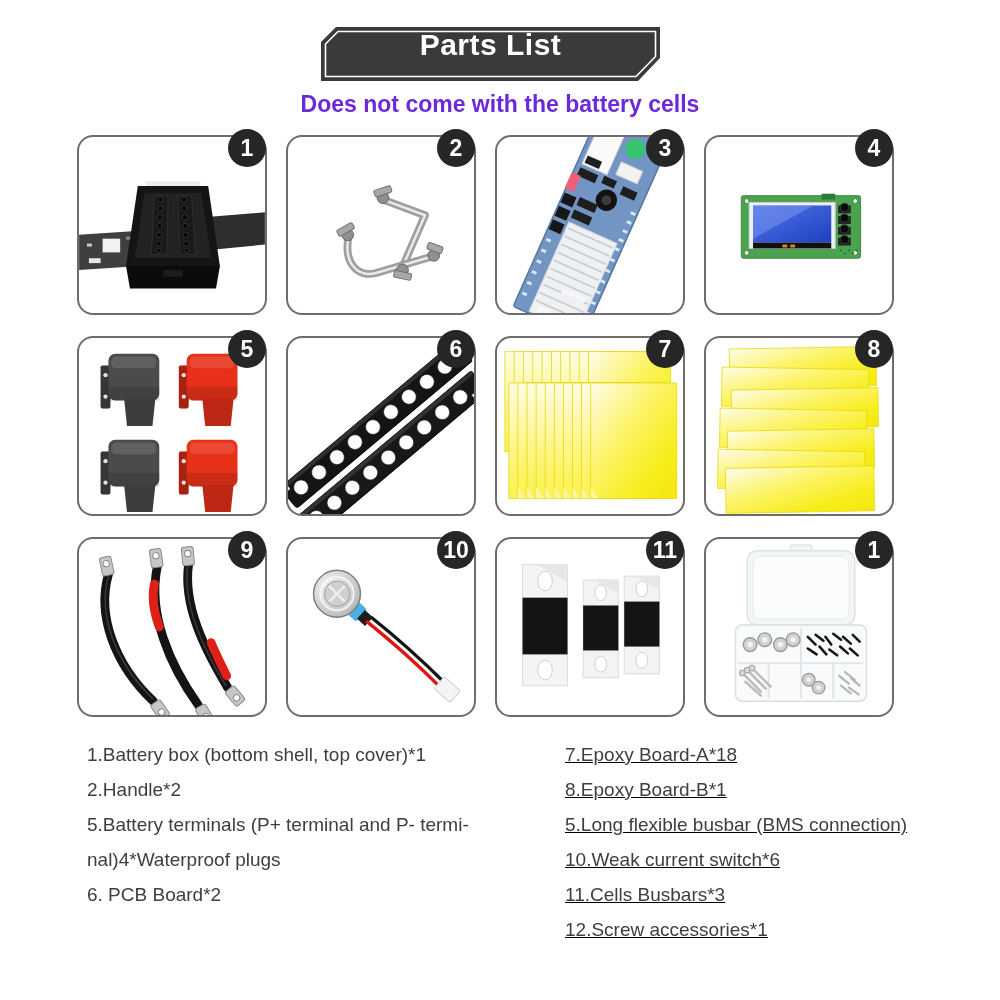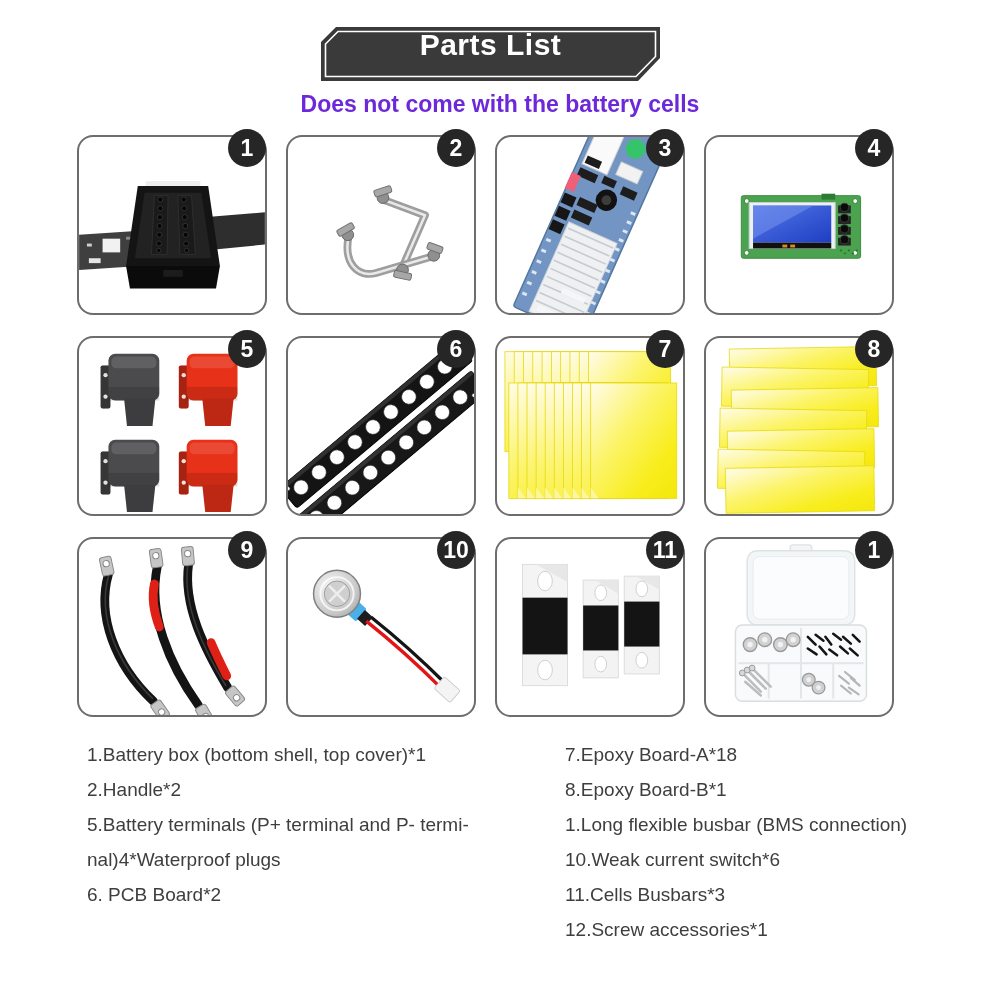--- a/index.html
+++ b/index.html
@@ -21,21 +21,21 @@
   .card-frame{position:absolute;inset:0;border:2px solid #6d6d6d;border-radius:16px;
     background:#ffffff;box-sizing:border-box;overflow:hidden;}
   .card-frame svg{display:block;width:100%;height:100%;}
   .badge{position:absolute;top:-6px;right:1px;width:38px;height:38px;border-radius:50%;
     background:#262626;color:#ffffff;display:flex;align-items:center;justify-content:center;
     font-size:23px;font-weight:700;z-index:3;}
 
   
   .list-col{position:absolute;top:737px;}
   .list-left{left:87px;width:480px;}
-  .list-right{left:565px;width:430px;}
+  .list-right{left:565px;width:430px;text-decoration:underline;}
   .list-line{height:35px;line-height:35px;font-size:19px;color:#3e3e3e;white-space:nowrap;}
 </style>
 </head>
 <body>
 
 <div id="page">
 
   <div class="banner">
     <svg viewBox="0 0 339 54">
       <polygon points="15,0 339,0 339,31 317,54 0,54 0,15" fill="#3a3a3a"></polygon>
@@ -515,19 +515,19 @@
   <div class="list-col list-left">
     <div class="list-line">1.Battery box (bottom shell, top cover)*1</div>
     <div class="list-line">2.Handle*2</div>
     <div class="list-line">5.Battery terminals (P+ terminal and P- termi-</div>
     <div class="list-line">nal)4*Waterproof plugs</div>
     <div class="list-line">6. PCB Board*2</div>
   </div>
   <div class="list-col list-right">
     <div class="list-line">7.Epoxy Board-A*18</div>
     <div class="list-line">8.Epoxy Board-B*1</div>
-    <div class="list-line">1.Long flexible busbar (BMS connection)</div>
+    <div class="list-line">5.Long flexible busbar (BMS connection)</div>
     <div class="list-line">10.Weak current switch*6</div>
     <div class="list-line">11.Cells Busbars*3</div>
     <div class="list-line">12.Screw accessories*1</div>
   </div>
 
 </div>
 
 </body></html>

